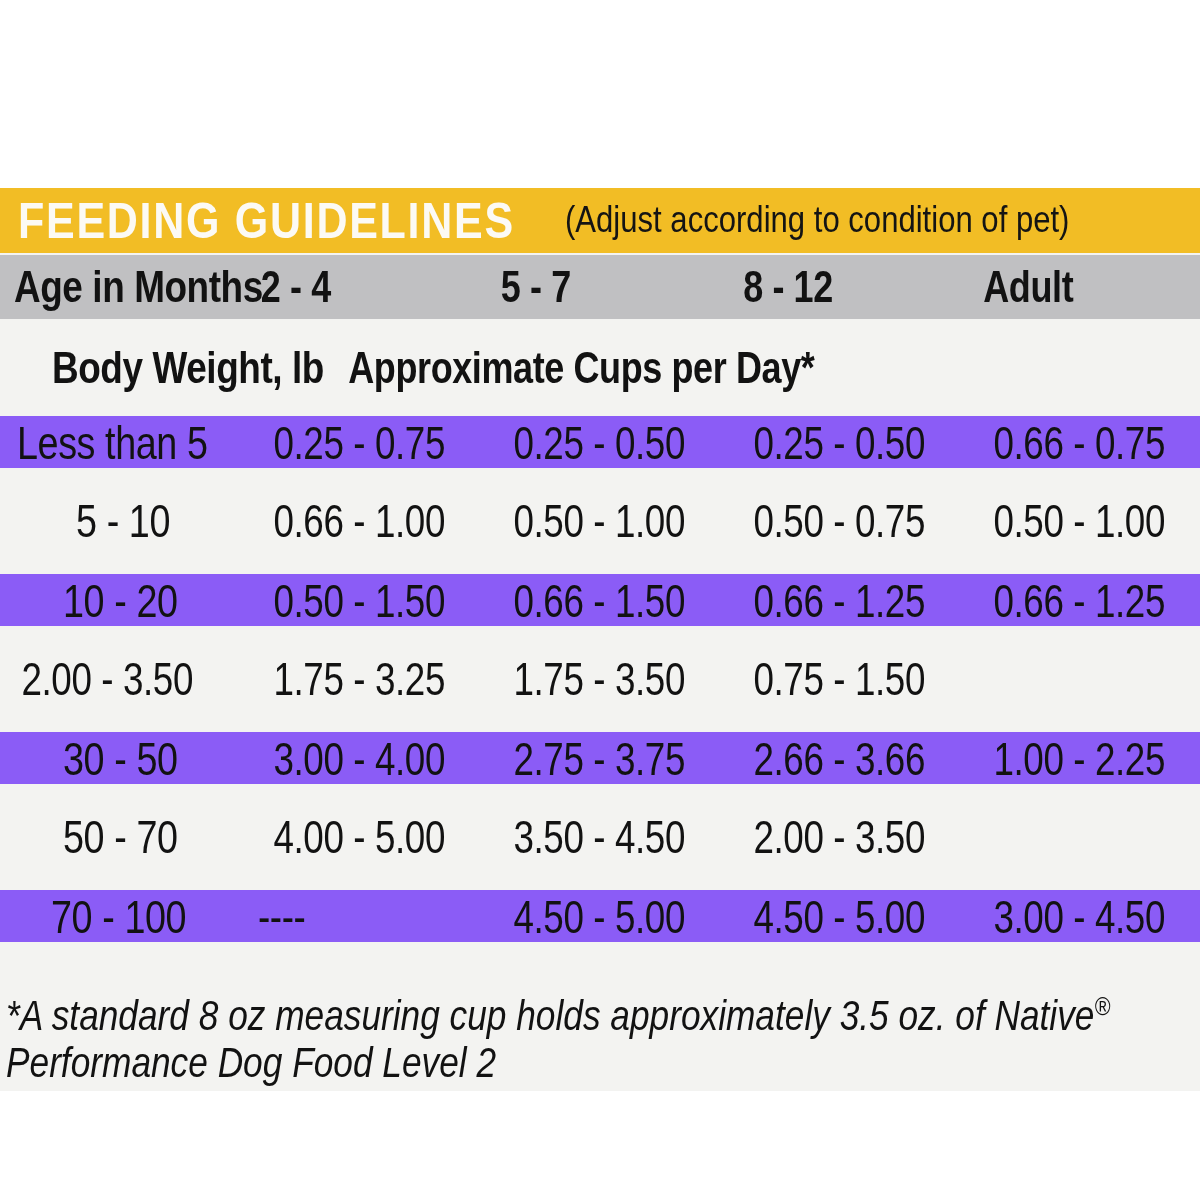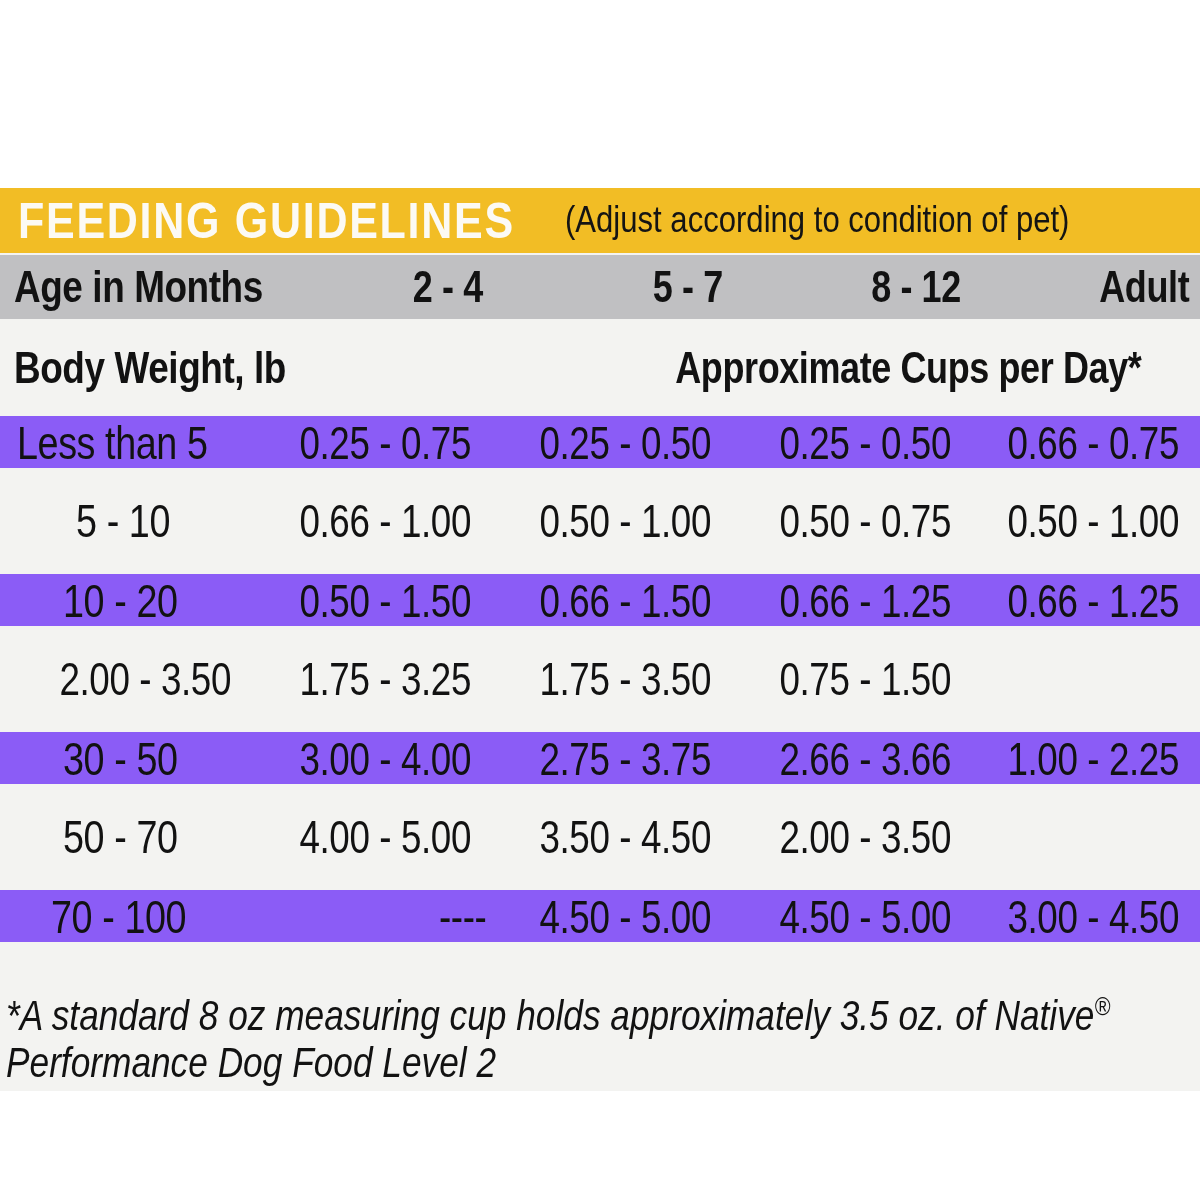--- a/index.html
+++ b/index.html
@@ -54,24 +54,25 @@
     display: grid;
     grid-template-columns: 252px 240px 240px 240px 228px;
     align-items: center;
   }
   .age-row { height: 64px; background: #C0C0C2; }
   .bw-row {
     height: 97px;
     display: grid;
     grid-template-columns: 252px 948px;
     align-items: center;
+    padding-left: 38px;
   }
   .r-gray { height: 52px; background: #8b5cf6; }
   .r-light { height: 106px; }
-  .cell { text-align: right; overflow: visible; }
+  .cell { text-align: left; overflow: visible; }
   .cell.left { text-align: center; padding-left: 14px; }
   
   .cx {
     display: inline-block;
     transform: scaleX(0.80);
     transform-origin: 50% 50%;
     white-space: nowrap;
   }
   .cxl {
     display: inline-block;

